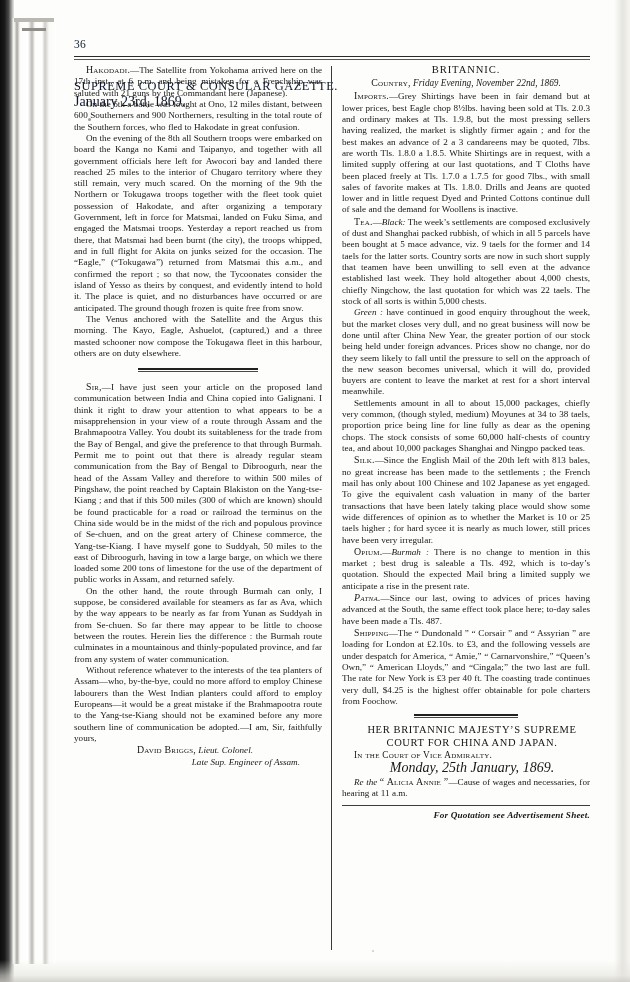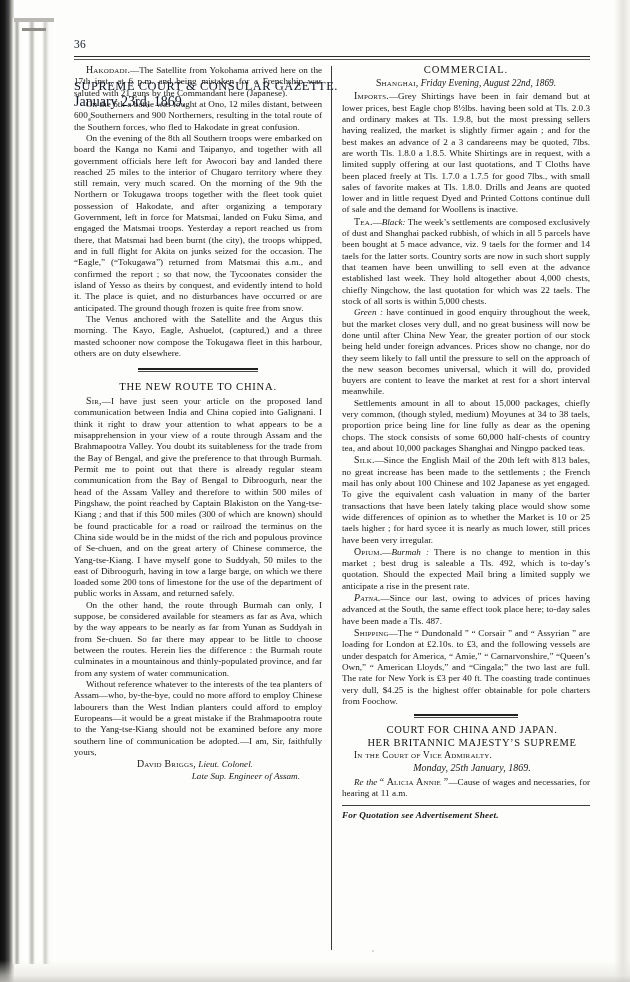--- a/index.html
+++ b/index.html
@@ -202,21 +202,21 @@
   }
   .court-sub {
     margin: 1px 0 0 0;
     text-align: left;
     font-size: 9.3px;
     letter-spacing: 0.25px;
   }
   .court-date {
     margin: 1px 0 2px 0;
     text-align: center;
-    font-size: 10px;
+    font-size: 14px;
     font-style: italic;
   }
 
   .sig {
     margin-top: 0;
     text-align: center;
     font-size: 9.15px;
     line-height: 11.4px;
     text-indent: 0;
     padding-right: 6px;
@@ -234,21 +234,21 @@
     width: 100%;
     height: 0;
     margin: 6px 0 4px 0;
     border-top: 0.9px solid #3d3d3d;
   }
   .footnote {
     font-size: 9.2px;
     font-style: italic;
     font-weight: bold;
     text-indent: 0;
-    text-align: left;
+    text-align: right;
     letter-spacing: 0.15px;
   }
 
   
   .speck {
     position: absolute;
     background: #9a9a96;
     border-radius: 50%;
   }
 </style>
@@ -283,62 +283,61 @@
         <p><span class="sc">Hakodadi.</span><span>—The Satellite from Yokohama arrived here on the 17th inst., at 6 p.m. and being mistaken for a Frenchship was saluted with 21 guns by the Commandant here (Japanese).</span></p>
 
         <p>On the 6th a battle was fought at Ono, 12 miles distant, between 600 Southerners and 900 Northerners, resulting in the total route of the Southern forces, who fled to Hakodate in great confusion.</p>
 
         <p>On the evening of the 8th all Southern troops were embarked on board the Kanga no Kami and Taipanyo, and together with all government officials here left for Awocori bay and landed there reached 25 miles to the interior of Chugaro territory where they still remain, very much scared. On the morning of the 9th the Northern or Tokugawa troops together with the fleet took quiet possession of Hakodate, and after organizing a temporary Government, left in force for Matsmai, landed on Fuku Sima, and engaged the Matsmai troops. Yesterday a report reached us from there, that Matsmai had been burnt (the city), the troops whipped, and in full flight for Akita on junks seized for the occasion. The “Eagle,” (“Tokugawa”) returned from Matsmai this a.m., and confirmed the report ; so that now, the Tycoonates consider the island of Yesso as theirs by conquest, and evidently intend to hold it. The place is quiet, and no disturbances have occurred or are anticipated. The ground though frozen is quite free from snow.</p>
 
         <p>The Venus anchored with the Satellite and the Argus this morning. The Kayo, Eagle, Ashuelot, (captured,) and a three masted schooner now compose the Tokugawa fleet in this harbour, others are on duty elsewhere.</p>
 
         <div class="sec-rule"></div>
 
-        <h2 class="sec-head">THE NEW ROUTE TO CHINA.</h2>
 
 
         <p><span class="sc">Sir,</span><span>—I have just seen your article on the proposed land communication between India and China copied into Galignani. I think it right to draw your attention to what appears to be a misapprehension in your view of a route through Assam and the Brahmapootra Valley. You doubt its suitableness for the trade from the Bay of Bengal, and give the preference to that through Burmah. Permit me to point out that there is already regular steam communication from the Bay of Bengal to Dibroogurh, near the head of the Assam Valley and therefore to within 500 miles of Pingshaw, the point reached by Captain Blakiston on the Yang-tse-Kiang ; and that if this 500 miles (300 of which are known) should be found practicable for a road or railroad the terminus on the China side would be in the midst of the rich and populous province of Se-chuen, and on the great artery of Chinese commerce, the Yang-tse-Kiang. I have myself gone to Suddyah, 50 miles to the east of Dibroogurh, having in tow a large barge, on which we there loaded some 200 tons of limestone for the use of the department of public works in Assam, and returned safely.</span></p>
 
         <p>On the other hand, the route through Burmah can only, I suppose, be considered available for steamers as far as Ava, which by the way appears to be nearly as far from Yunan as Suddyah in from Se-chuen. So far there may appear to be little to choose between the routes. Herein lies the difference : the Burmah route culminates in a mountainous and thinly-populated province, and far from any system of water communication.</p>
 
         <p>Without reference whatever to the interests of the tea planters of Assam—who, by-the-bye, could no more afford to employ Chinese labourers than the West Indian planters could afford to employ Europeans—it would be a great mistake if the Brahmapootra route to the Yang-tse-Kiang should not be examined before any more southern line of communication be adopted.—I am, Sir, faithfully yours,</p>
 
         <p class="sig"><span class="sc">David Briggs,</span> <span class="it">Lieut. Colonel.</span></p>
         <p class="sig2">Late Sup. Engineer of Assam.</p>
 
       </div>
 
       <div class="col-divider"></div>
 
       <div class="col">
 
-        <h2 class="sec-head commercial">COMMERCIAL.</h2>
-
-        <p class="dateline"><span class="sc">Shanghai,</span> <span class="it">Friday Evening, August 22nd, 1869.</span></p>
+        <h2 class="sec-head commercial">BRITANNIC.</h2>
+
+        <p class="dateline"><span class="sc">Country,</span> <span class="it">Friday Evening, November 22nd, 1869.</span></p>
 
         <p><span class="sc">Imports.</span><span>—Grey Shirtings have been in fair demand but at lower prices, best Eagle chop 8½lbs. having been sold at Tls. 2.0.3 and ordinary makes at Tls. 1.9.8, but the most pressing sellers having realized, the market is slightly firmer again ; and for the best makes an advance of 2 a 3 candareens may be quoted, 7lbs. are worth Tls. 1.8.0 a 1.8.5. White Shirtings are in request, with a limited supply offering at our last quotations, and T Cloths have been placed freely at Tls. 1.7.0 a 1.7.5 for good 7lbs., with small sales of favorite makes at Tls. 1.8.0. Drills and Jeans are quoted lower and in little request Dyed and Printed Cottons continue dull of sale and the demand for Woollens is inactive.</span></p>
 
         <p><span class="sc">Tea.</span>—<span class="it">Black:</span><span> The week’s settlements are composed exclusively of dust and Shanghai packed rubbish, of which in all 5 parcels have been bought at 5 mace advance, viz. 9 taels for the former and 14 taels for the latter sorts. Country sorts are now in such short supply that teamen have been unwilling to sell even at the advance established last week. They hold altogether about 4,000 chests, chiefly Ningchow, the last quotation for which was 22 taels. The stock of all sorts is within 5,000 chests.</span></p>
 
         <p><span class="it">Green :</span><span> have continued in good enquiry throughout the week, but the market closes very dull, and no great business will now be done until after China New Year, the greater portion of our stock being held under foreign advances. Prices show no change, nor do they seem likely to fall until the pressure to sell on the approach of the new season becomes universal, which it will do, provided buyers are content to leave the market at rest for a short interval meanwhile.</span></p>
 
         <p>Settlements amount in all to about 15,000 packages, chiefly very common, (though styled, medium) Moyunes at 34 to 38 taels, proportion price being line for line fully as dear as the opening chops. The stock consists of some 60,000 half-chests of country tea, and about 10,000 packages Shanghai and Ningpo packed teas.</p>
 
         <p><span class="sc">Silk.</span><span>—Since the English Mail of the 20th left with 813 bales, no great increase has been made to the settlements ; the French mail has only about 100 Chinese and 102 Japanese as yet engaged. To give the equivalent cash valuation in many of the barter transactions that have been lately taking place would show some wide differences of opinion as to whether the Market is 10 or 25 taels higher ; for hard sycee it is nearly as much lower, still prices have been very irregular.</span></p>
 
         <p><span class="sc">Opium.</span>—<span class="it">Burmah :</span><span> There is no change to mention in this market ; best drug is saleable a Tls. 492, which is to-day’s quotation. Should the expected Mail bring a limited supply we anticipate a rise in the present rate.</span></p>
 
         <p><span class="sc it">Patna.</span><span>—Since our last, owing to advices of prices having advanced at the South, the same effect took place here; to-day sales have been made a Tls. 487.</span></p>
 
         <p><span class="sc">Shipping</span><span>—The “ Dundonald ” “ Corsair ” and “ Assyrian ” are loading for London at £2.10s. to £3, and the following vessels are under despatch for America, “ Amie,” “ Carnarvonshire,” “Queen’s Own,” “ American Lloyds,” and “Cingala;” the two last are full. The rate for New York is £3 per 40 ft. The coasting trade continues very dull, $4.25 is the highest offer obtainable for pole charters from Foochow.</span></p>
 
         <div class="sec-rule short"></div>
 
+        <p class="court-head">HER BRITANNIC MAJESTY’S SUPREME</p>
         <p class="court-head">COURT FOR CHINA AND JAPAN.</p>
-        <p class="court-head">HER BRITANNIC MAJESTY’S SUPREME</p>
         <p class="court-sub sc">In the Court of Vice Admiralty.</p>
         <p class="court-date">Monday, 25th January, 1869.</p>
 
         <p><span class="it">Re the</span> <span class="sc">“ Alicia Annie ”</span><span>—Cause of wages and necessaries, for hearing at 11 a.m.</span></p>
 
         <div class="foot-rule"></div>
         <p class="footnote">For Quotation see Advertisement Sheet.</p>
 
       </div>
 

